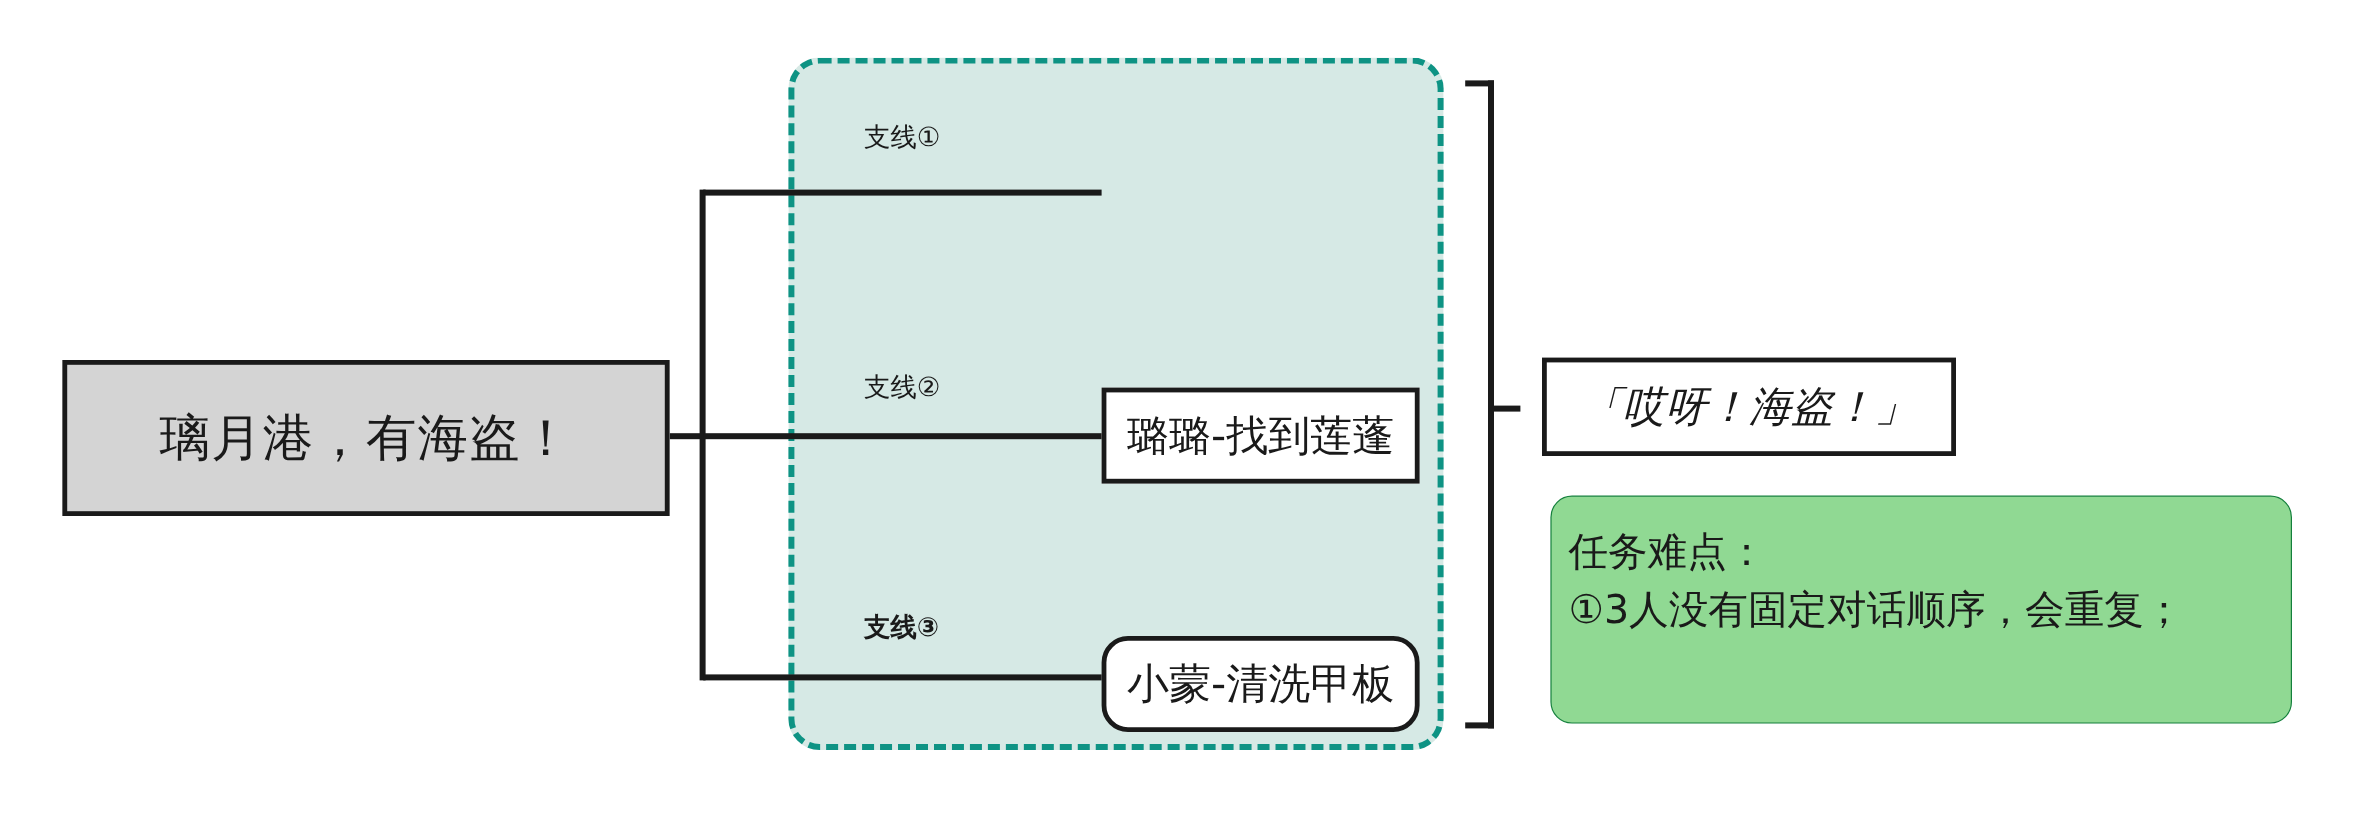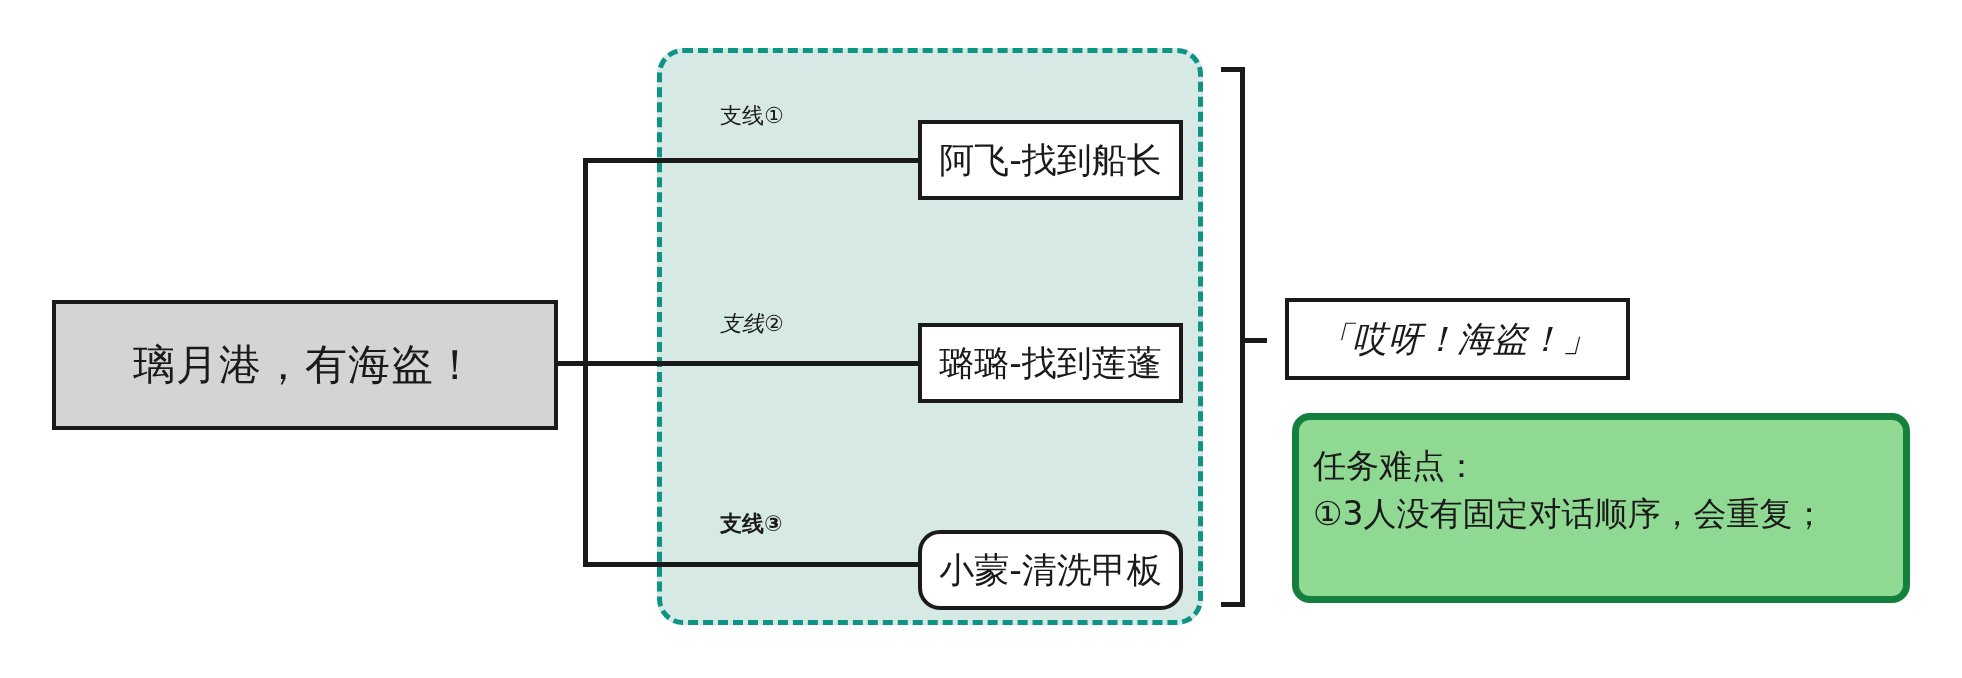--- a/index.html
+++ b/index.html
@@ -47,21 +47,21 @@
   }
   .outcome-node{
     left:1285px;top:298px;width:345px;height:82px;
     font-size:35px;
     font-style:italic;
   }
   .notes-box{
     position:absolute;
     left:1292px;top:413px;width:618px;height:190px;
     background:#90d993;
-    border:7px solid #15803d;
+    border:1px solid #15803d;
     border-radius:18px;
     box-sizing:border-box;
     padding:22px 10px 0 14px;
     font-size:33px;
     line-height:48px;
     white-space:nowrap;
   }
 </style>
 </head>
 <body>
@@ -74,26 +74,23 @@
   <div class="line" style="left:583px;top:158px;width:5px;height:409px;"></div>
   <div class="line" style="left:586px;top:158px;width:332px;height:5px;"></div>
   <div class="line" style="left:586px;top:361px;width:334px;height:5px;"></div>
   <div class="line" style="left:586px;top:562px;width:332px;height:5px;"></div>
 
   <div class="node root-node">
     <span>璃月港，有海盗！</span>
   </div>
 
   <div class="branch-label" style="top:96px;">支线①</div>
-  <div class="branch-label" style="top:304px;font-style:italic;">支线②</div>
+  <div class="branch-label" style="top:304px;">支线②</div>
   <div class="branch-label" style="top:504px;font-weight:bold;">支线③</div>
 
-  <div class="node task-node" style="top:120px;">
-    <span>阿飞-找到船长</span>
-  </div>
   <div class="node task-node" style="top:323px;">
     <span>璐璐-找到莲蓬</span>
   </div>
   <div class="node task-node" style="top:530px;border-radius:22px;">
     <span>小蒙-清洗甲板</span>
   </div>
 
   <div class="line" style="left:1240px;top:67px;width:5px;height:540px;"></div>
   <div class="line" style="left:1221px;top:67px;width:24px;height:5px;"></div>
   <div class="line" style="left:1221px;top:602px;width:24px;height:5px;"></div>

